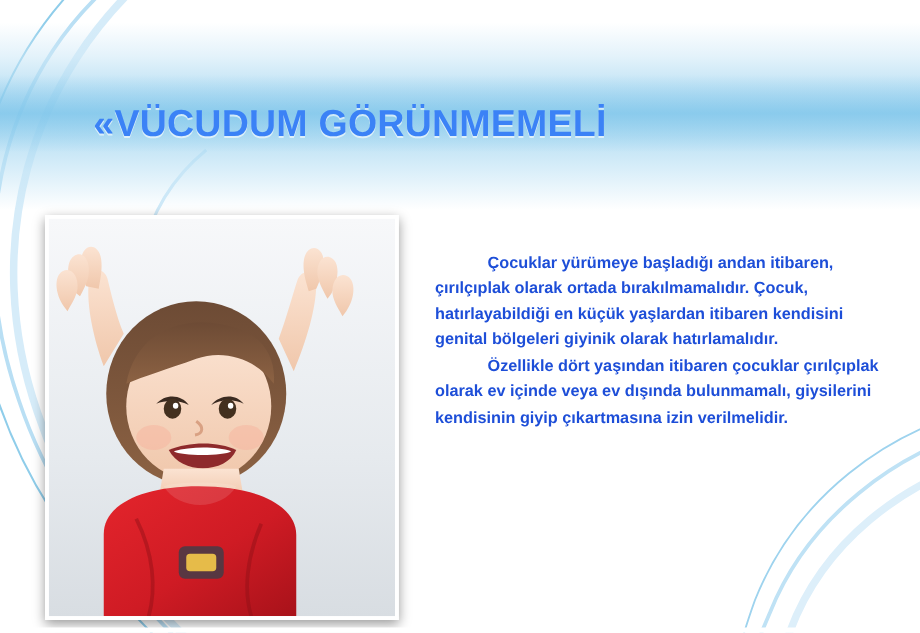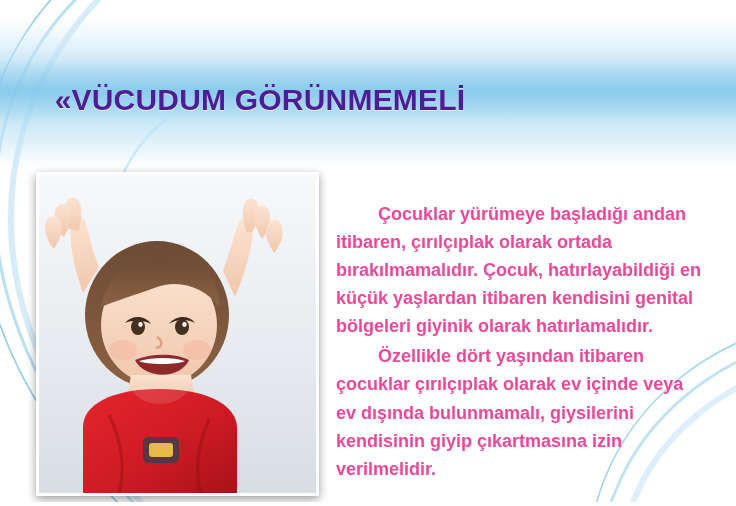--- a/index.html
+++ b/index.html
@@ -61,26 +61,27 @@
         rgba(116,193,233,0.55) 50%,
         rgba(125,197,235,0.0) 100%);
   }
 
   .title {
     position: absolute;
     left: 0;
     top: 78px;
     width: 520px;
     text-align: center;
-    color: #4c1d95;
+    color: #3b82f6;
     font-size: 30px;
     font-weight: bold;
     line-height: 1.45;
     letter-spacing: 0.2px;
     text-shadow: 0 1px 0 rgba(255,255,255,0.6);
+    padding-left: 20px;
   }
 
   
   .photo-frame {
     position: absolute;
     left: 36px;
     top: 172px;
     width: 277px;
     height: 318px;
     background: #ffffff;
@@ -94,25 +95,25 @@
     top: 0;
     width: 100%;
     height: 100%;
     background: linear-gradient(180deg, #f2f4f6 0%, #e7eaee 55%, #dfe3e7 100%);
     overflow: hidden;
   }
 
   
   .body-text {
     position: absolute;
-    left: 336px;
+    left: 348px;
     top: 200px;
     width: 372px;
-    color: #ec4899;
-    font-size: 18px;
+    color: #1d4ed8;
+    font-size: 13px;
     font-weight: bold;
     line-height: 1.56;
   }
   .body-text p {
     margin: 0 0 2px 0;
     text-indent: 42px;
     text-align: left;
   }
 
   .edge-line {

